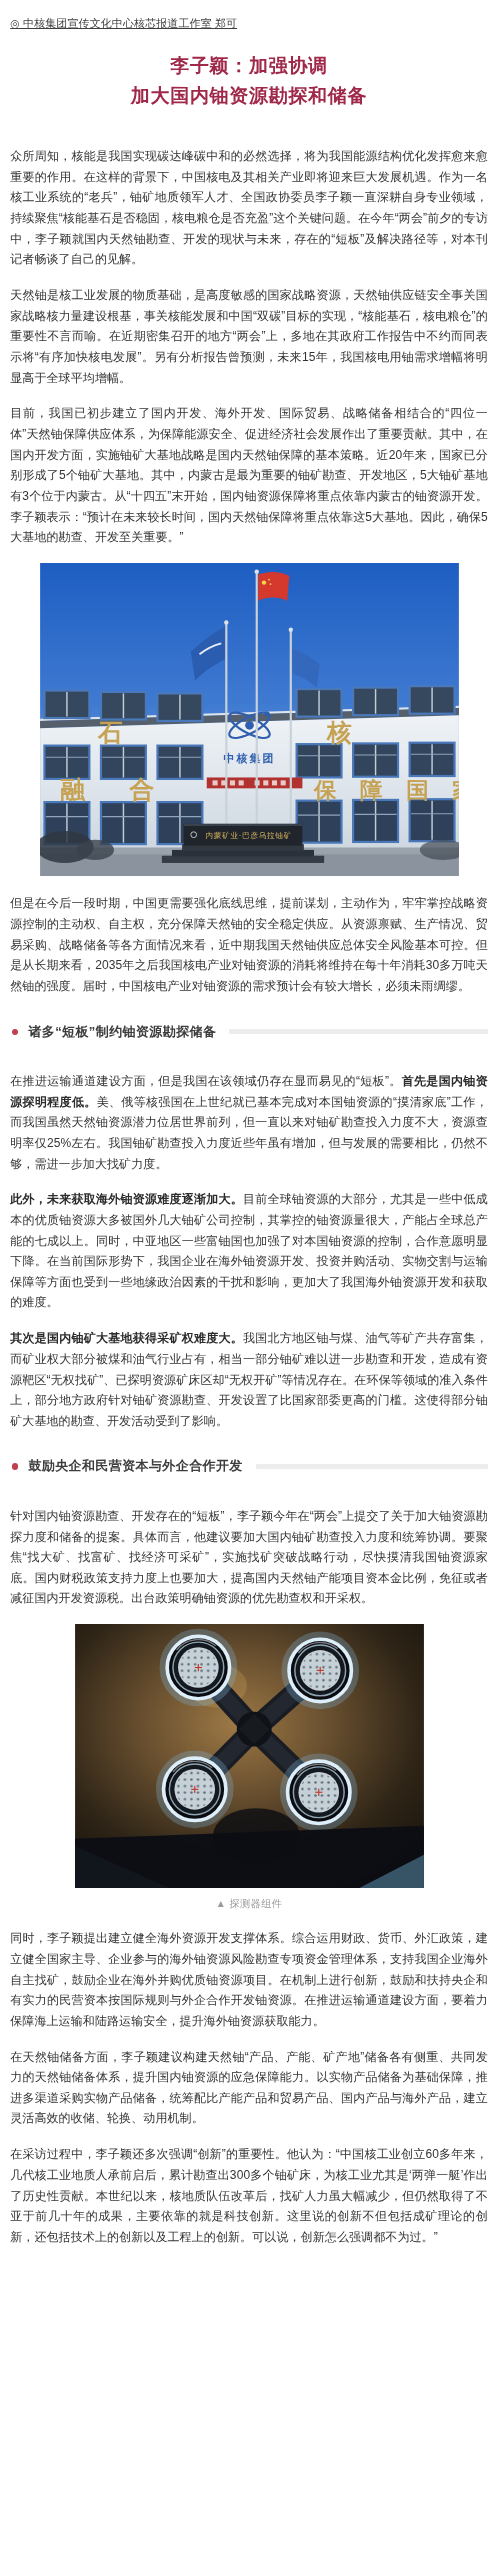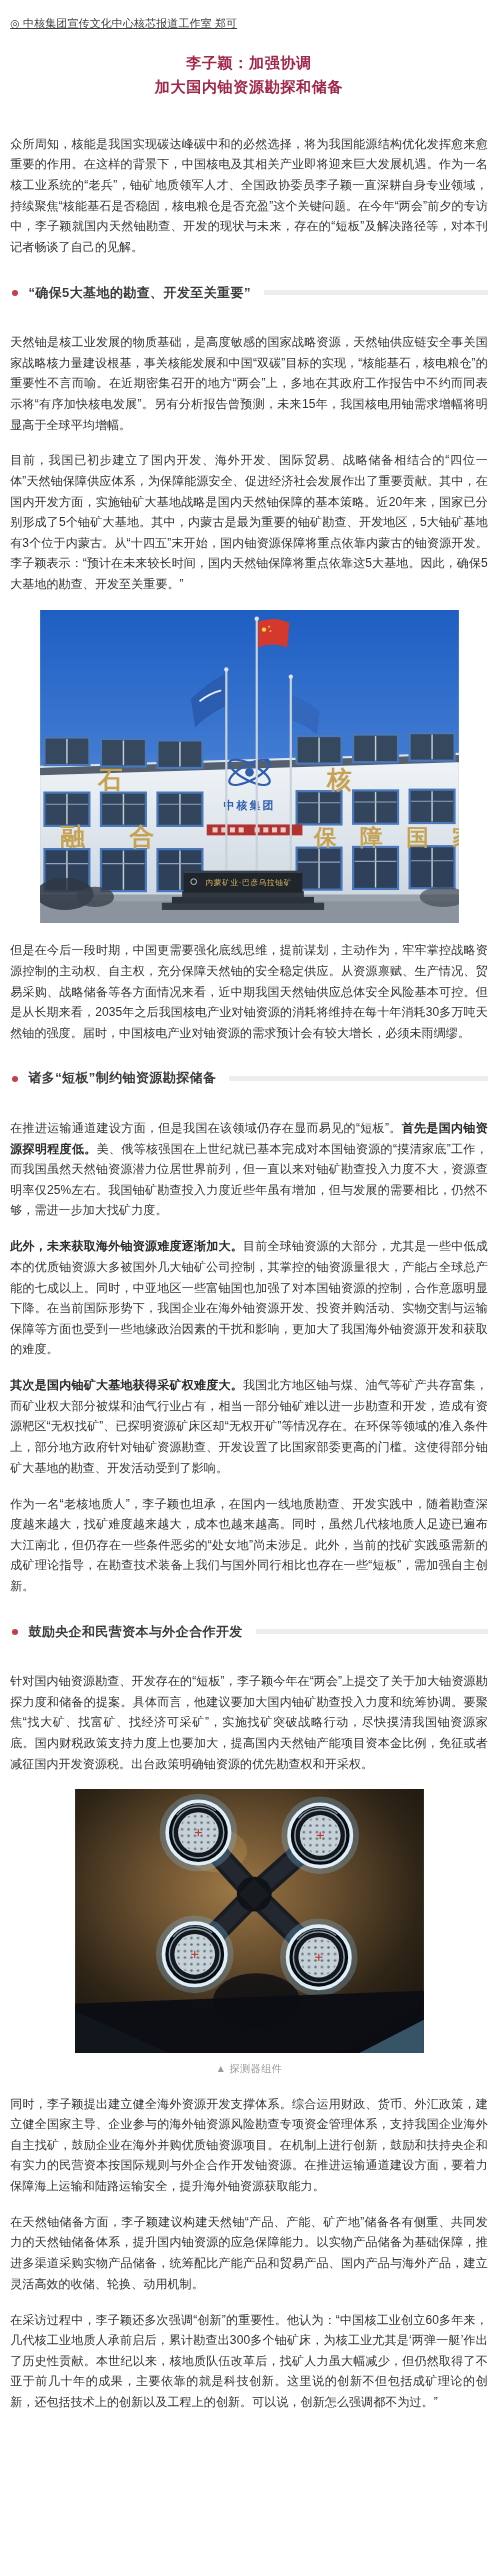--- a/index.html
+++ b/index.html
@@ -4,21 +4,21 @@
 <style>
   html,body{margin:0;padding:0;background:#ffffff;}
   .page{
     width:498px;margin:0 auto;box-sizing:border-box;
     padding:14.5px 10.2px 7.3px;
     font-family:"Liberation Sans","DejaVu Sans",sans-serif;
     color:#333333;background:#ffffff;
   }
   .byline{font-size:11px;color:#3f3f3f;margin:1.5px 0 20.3px;letter-spacing:0.1px;text-decoration:underline;}
   .title{
-    color:#A0294A;font-size:15px;font-weight:700;text-align:center;
+    color:#A0294A;font-size:19px;font-weight:700;text-align:center;
     line-height:1.55;margin:0 0 36px;letter-spacing:0.7px;
   }
   .title div{display:block;}
   p.body{
     font-size:12px;line-height:1.72;text-align:justify;
     margin:0 0 15.2px;color:#333333;letter-spacing:0.1px;
   }
   p.body strong{font-weight:700;color:#2c2c2c;}
   .sec-head{display:flex;align-items:center;margin:26px 0 30.5px;}
   .sec-head .dot{
@@ -42,25 +42,20 @@
 
   <div class="byline">◎ 中核集团宣传文化中心核芯报道工作室 郑可</div>
 
   <h1 class="title">
     <div>李子颖：加强协调</div>
     <div>加大国内铀资源勘探和储备</div>
   </h1>
 
   <p class="body">众所周知，核能是我国实现碳达峰碳中和的必然选择，将为我国能源结构优化发挥愈来愈重要的作用。在这样的背景下，中国核电及其相关产业即将迎来巨大发展机遇。作为一名核工业系统的“老兵”，铀矿地质领军人才、全国政协委员李子颖一直深耕自身专业领域，持续聚焦“核能基石是否稳固，核电粮仓是否充盈”这个关键问题。在今年“两会”前夕的专访中，李子颖就国内天然铀勘查、开发的现状与未来，存在的“短板”及解决路径等，对本刊记者畅谈了自己的见解。</p>
 
-  <div class="sec-head">
-    <span class="dot"></span>
-    <span class="txt">“确保5大基地的勘查、开发至关重要”</span>
-    <span class="rule"></span>
-  </div>
 
   <p class="body"><span>天然铀是核工业发展的物质基础，是高度敏感的国家战略资源，天然铀供应链安全事关国家战略核力量建设根基，事关核能发展和中国“双碳”目标的实现，“核能基石，核电粮仓”的重要性不言而喻。在近期密集召开的地方“两会”上，多地在其政府工作报告中不约而同表示将“有序加快核电发展”。另有分析报告曾预测，未来15年，我国核电用铀需求增幅将明显高于全球平均增幅。</span><strong></strong><span></span></p>
   <p class="body"><span>目前，我国已初步建立了国内开发、海外开发、国际贸易、战略储备相结合的“四位一体”天然铀保障供应体系，为保障能源安全、促进经济社会发展作出了重要贡献。其中，在国内开发方面，实施铀矿大基地战略是国内天然铀保障的基本策略。近20年来，国家已分别形成了5个铀矿大基地。其中，内蒙古是最为重要的铀矿勘查、开发地区，5大铀矿基地有3个位于内蒙古。从“十四五”末开始，国内铀资源保障将重点依靠内蒙古的铀资源开发。李子颖表示：“预计在未来较长时间，国内天然铀保障将重点依靠这5大基地。因此，确保5大基地的勘查、开发至关重要。”</span><strong></strong><span></span></p>
 
   <figure>
     <svg width="419" height="313" viewBox="0 0 578 432">
       <defs>
         <linearGradient id="sky" x1="0" y1="0" x2="0" y2="1">
           <stop offset="0" stop-color="#1E5EC2"></stop>
           <stop offset="0.45" stop-color="#3F7AD2"></stop>
@@ -190,21 +185,20 @@
 
   <div class="sec-head">
     <span class="dot"></span>
     <span class="txt">诸多“短板”制约铀资源勘探储备</span>
     <span class="rule"></span>
   </div>
 
   <p class="body"><span>在推进运输通道建设方面，但是我国在该领域仍存在显而易见的“短板”。</span><strong>首先是国内铀资源探明程度低。</strong><span>美、俄等核强国在上世纪就已基本完成对本国铀资源的“摸清家底”工作，而我国虽然天然铀资源潜力位居世界前列，但一直以来对铀矿勘查投入力度不大，资源查明率仅25%左右。我国铀矿勘查投入力度近些年虽有增加，但与发展的需要相比，仍然不够，需进一步加大找矿力度。</span></p>
   <p class="body"><span></span><strong>此外，未来获取海外铀资源难度逐渐加大。</strong><span>目前全球铀资源的大部分，尤其是一些中低成本的优质铀资源大多被国外几大铀矿公司控制，其掌控的铀资源量很大，产能占全球总产能的七成以上。同时，中亚地区一些富铀国也加强了对本国铀资源的控制，合作意愿明显下降。在当前国际形势下，我国企业在海外铀资源开发、投资并购活动、实物交割与运输保障等方面也受到一些地缘政治因素的干扰和影响，更加大了我国海外铀资源开发和获取的难度。</span></p>
   <p class="body"><span></span><strong>其次是国内铀矿大基地获得采矿权难度大。</strong><span>我国北方地区铀与煤、油气等矿产共存富集，而矿业权大部分被煤和油气行业占有，相当一部分铀矿难以进一步勘查和开发，造成有资源靶区“无权找矿”、已探明资源矿床区却“无权开矿”等情况存在。在环保等领域的准入条件上，部分地方政府针对铀矿资源勘查、开发设置了比国家部委更高的门槛。这使得部分铀矿大基地的勘查、开发活动受到了影响。</span></p>
-  <p class="body"><span>作为一名“老核地质人”，李子颖也坦承，在国内一线地质勘查、开发实践中，随着勘查深度越来越大，找矿难度越来越大，成本也越来越高。同时，虽然几代核地质人足迹已遍布大江南北，但仍存在一些条件恶劣的“处女地”尚未涉足。此外，当前的找矿实践亟需新的成矿理论指导，在勘查技术装备上我们与国外同行相比也存在一些“短板”，需加强自主创新。</span><strong></strong><span></span></p>
 
   <div class="sec-head">
     <span class="dot"></span>
     <span class="txt">鼓励央企和民营资本与外企合作开发</span>
     <span class="rule"></span>
   </div>
 
   <p class="body"><span>针对国内铀资源勘查、开发存在的“短板”，李子颖今年在“两会”上提交了关于加大铀资源勘探力度和储备的提案。具体而言，他建议要加大国内铀矿勘查投入力度和统筹协调。要聚焦“找大矿、找富矿、找经济可采矿”，实施找矿突破战略行动，尽快摸清我国铀资源家底。国内财税政策支持力度上也要加大，提高国内天然铀产能项目资本金比例，免征或者减征国内开发资源税。出台政策明确铀资源的优先勘查权和开采权。</span><strong></strong><span></span></p>
 
   <figure>

